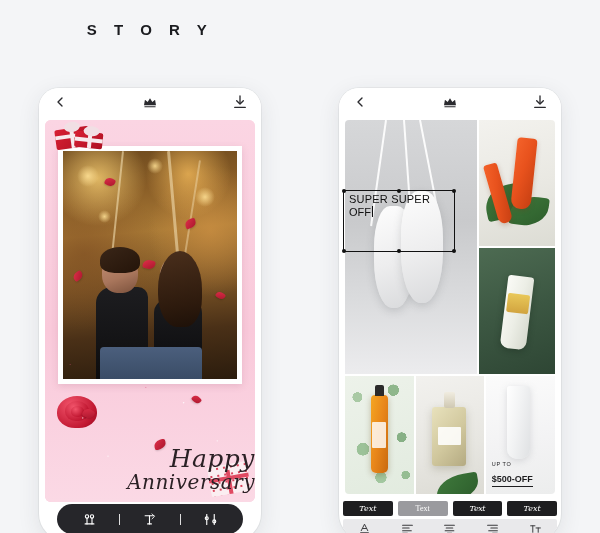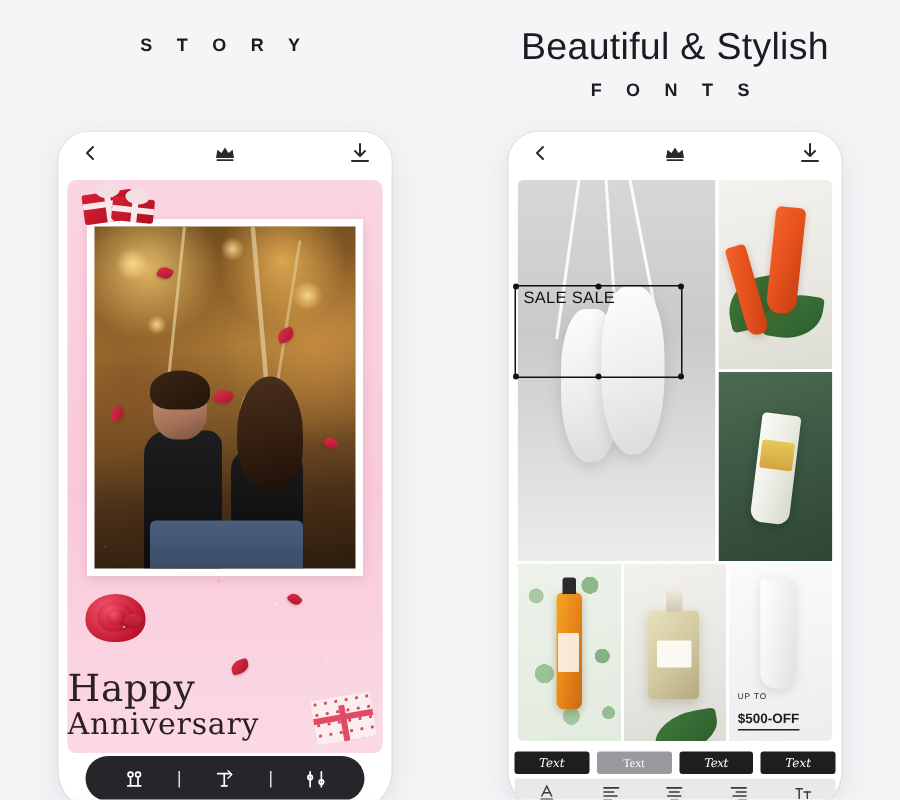--- a/index.html
+++ b/index.html
@@ -12,21 +12,21 @@
   .stage { position: relative; width: 600px; height: 533px; display: flex; }
   .panel { position: relative; width: 300px; height: 533px; }
 
   
   .heading { position: absolute; left: 0; right: 0; top: 16px; text-align: center; }
   .heading .h1 {
     font-size: 25px; font-weight: 400; color: #1b1c20;
     letter-spacing: 0.2px; line-height: 30px;
   }
   .heading .h2 {
-    margin-top: 7px; font-size: 12px; font-weight: 700; color: #1b1c20;
+    margin-top: 7px; font-size: 15px; font-weight: 700; color: #1b1c20;
     letter-spacing: 6.5px; line-height: 14px;
   }
 
   
   .phone {
     position: absolute; top: 88px; left: 50%;
     transform: translateX(-50%);
     width: 222px; height: 452px;
     background: #ffffff;
     border-radius: 20px 20px 26px 26px;
@@ -150,22 +150,22 @@
     position: absolute; left: 28%; top: 0; width: 16px; height: 10px;
     border-radius: 50%;
     background: #f1dfe4;
   }
   .gift-dots {
     background:
       radial-gradient(circle 1.1px at 3px 3px, #d9455c 99%, transparent 100%) 0 0/7px 7px,
       #fbeef1 !important;
   }
   .script {
-    position: absolute; left: 0; right: 0; bottom: 6px; text-align: left;
-    font-family: "DejaVu Serif", serif; 
+    position: absolute; left: 0; right: 0; bottom: 6px; text-align: right;
+    font-family: "DejaVu Serif", serif; font-style: italic;
     color: #2b2125; pointer-events: none;
   }
   .script .l1 { font-size: 25px; line-height: 27px; letter-spacing: 0.5px; }
   .script .l2 { font-size: 20px; line-height: 27px; letter-spacing: 0.5px; margin-top: -3px; }
   .sparkles {
     position: absolute; inset: 0;
     background:
       radial-gradient(circle 1px at 18% 78%, rgba(255,255,255,.95), transparent 100%),
       radial-gradient(circle 1px at 30% 88%, rgba(255,255,255,.9), transparent 100%),
       radial-gradient(circle 1.2px at 66% 74%, rgba(255,255,255,.9), transparent 100%),
@@ -474,24 +474,20 @@
                 <circle cx="18" cy="15" r="2.4"></circle>
               </svg>
           </span>
         </div>
 
       </div>
     </div>
   </div>
 
   <div class="panel">
-    <div class="heading">
-      <div class="h1">Beautiful &amp; Stylish</div>
-      <div class="h2">F O N T S</div>
-    </div>
 
     <div class="phone">
 
       <div class="topbar">
         <span class="tb-icon">
           <svg viewBox="0 0 24 24" fill="none" stroke="currentColor" stroke-width="2" stroke-linecap="round" stroke-linejoin="round">
               <polyline points="15 18 9 12 15 6"></polyline>
             </svg>
         </span>
         <span class="tb-icon">
@@ -558,21 +554,22 @@
               <div class="tube-wt"></div>
               <div class="upto">
                 <div class="u1">UP TO</div>
                 <div class="u2">$500-OFF</div>
               </div>
             </div>
           </div>
         </div>
 
         <div class="sale-box">
-          <div class="s1">SALE SALE</div>
+          <div class="s1">SUPER SUPER</div>
+          <div class="s3"><span>OFF</span><span class="caret"></span></div>
           <span class="handle h-tl"></span>
           <span class="handle h-tm"></span>
           <span class="handle h-tr"></span>
           <span class="handle h-bl"></span>
           <span class="handle h-bm"></span>
           <span class="handle h-br"></span>
         </div>
 
         <div class="font-bar">
           <div class="font-chip cursive">Text</div>

